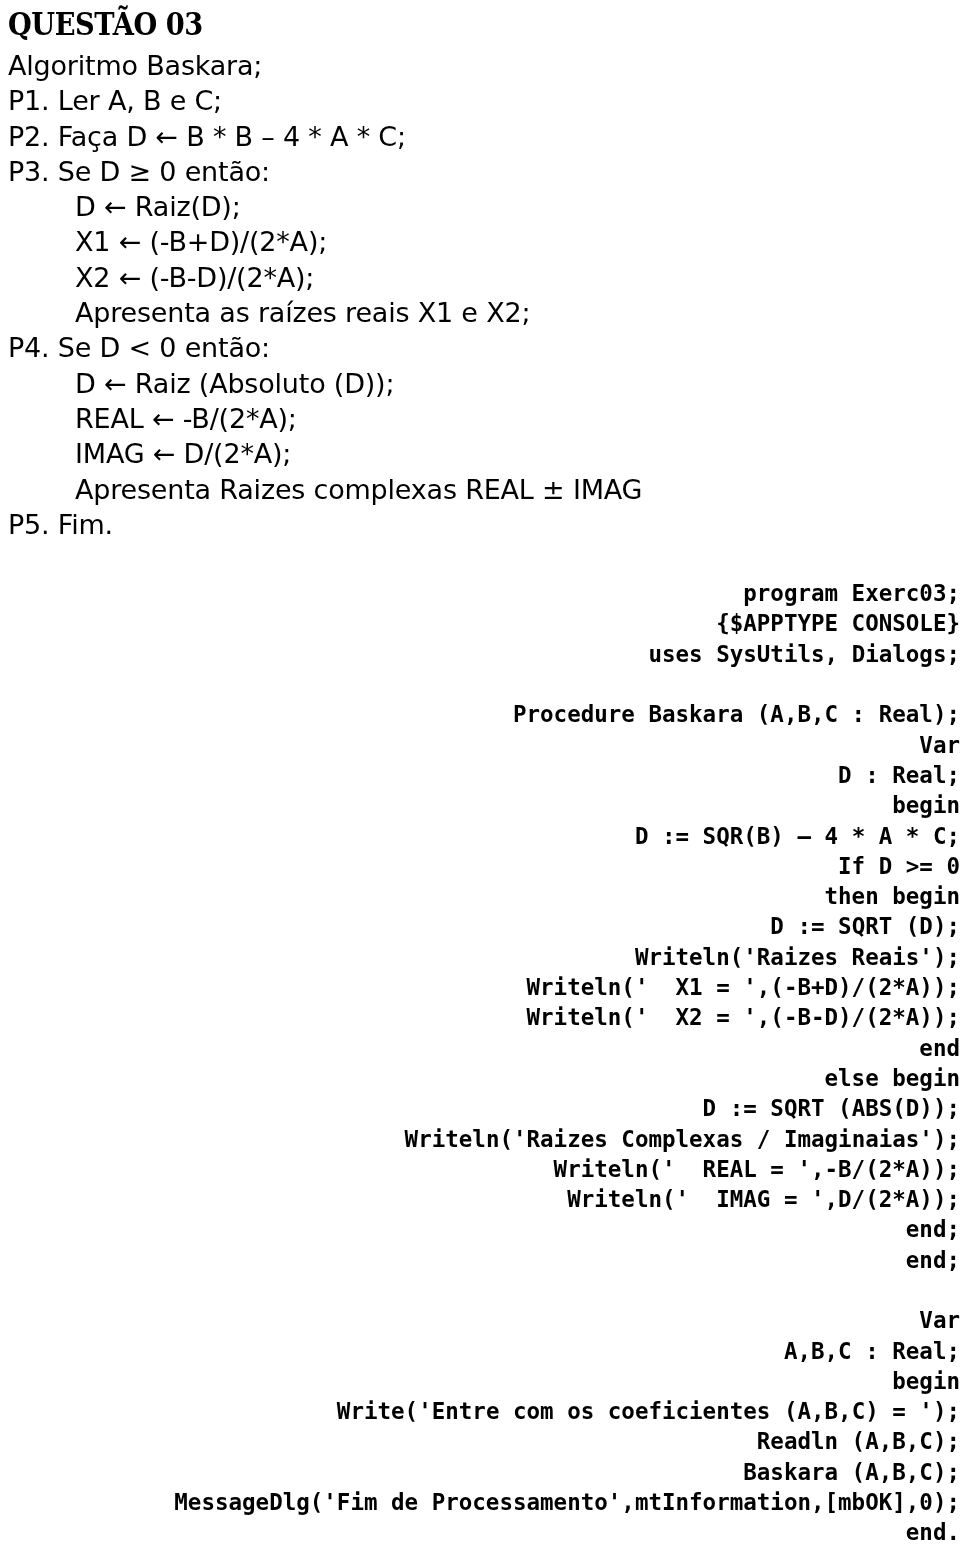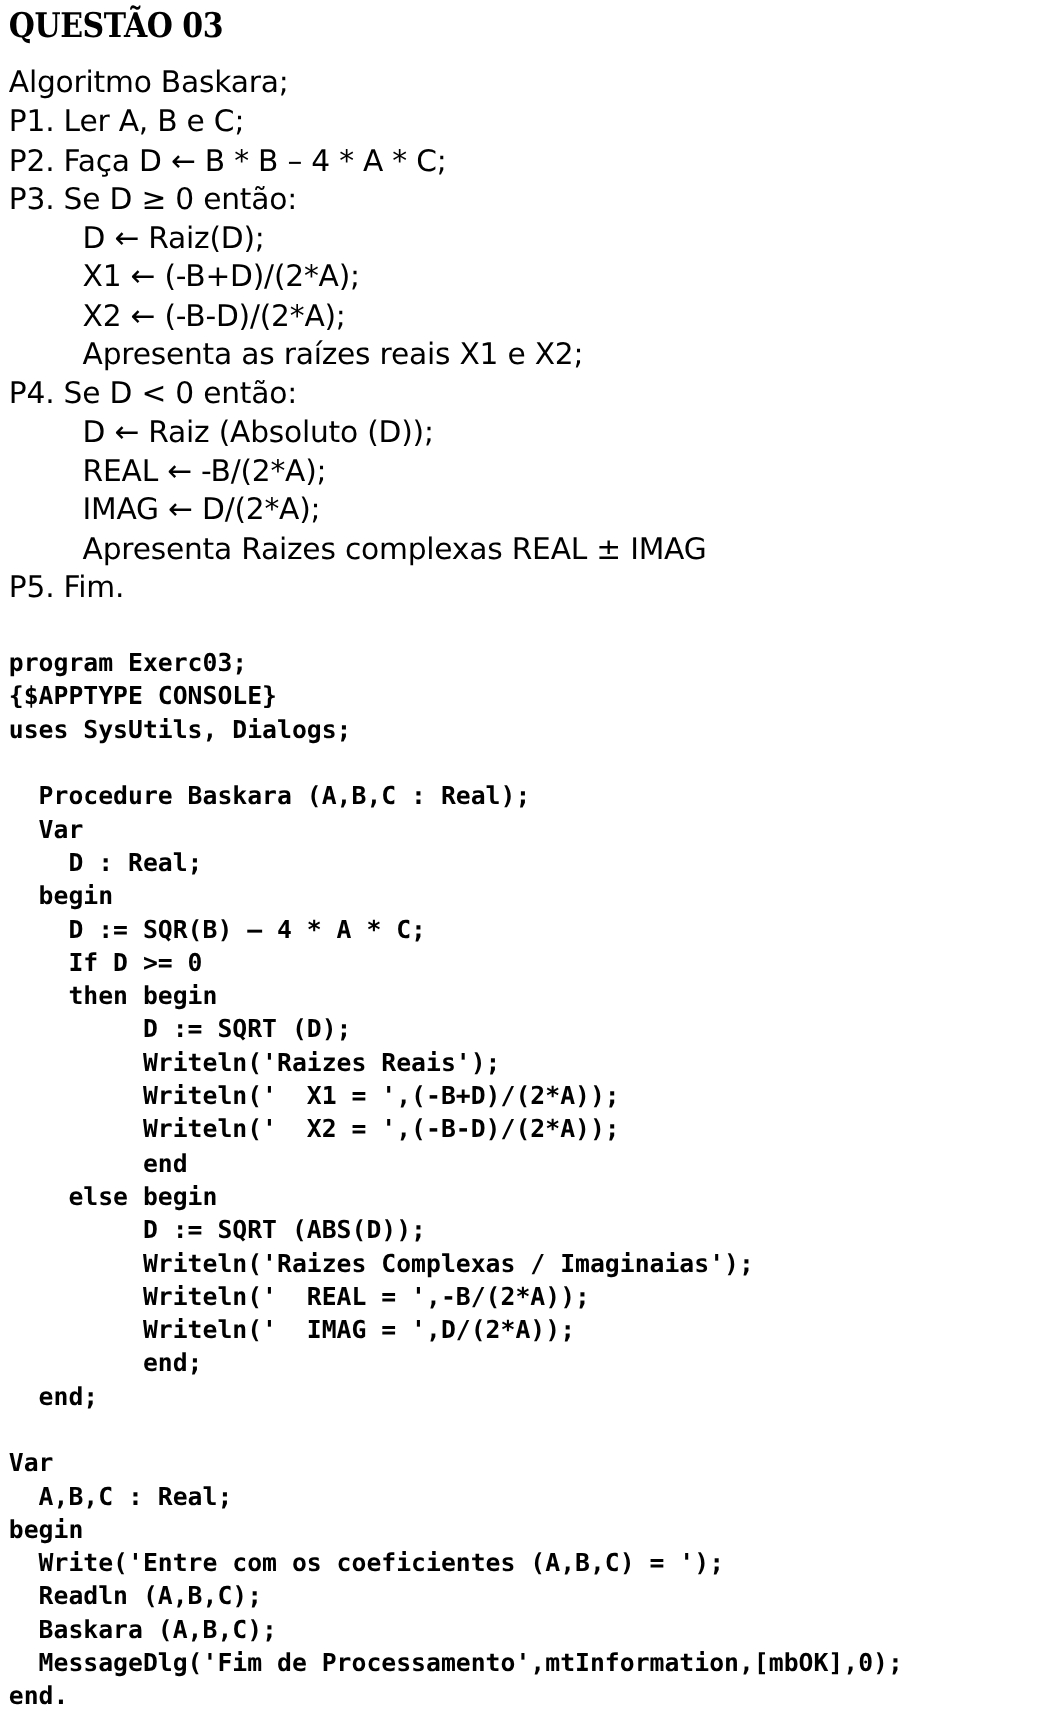--- a/index.html
+++ b/index.html
@@ -27,39 +27,40 @@
     font-weight: bold;
     font-size: 31px;
     line-height: 36px;
     letter-spacing: -0.5px;
     transform: scaleX(0.88);
     transform-origin: left center;
     margin: 6px 0 0 0;
     white-space: pre;
   }
   .algo-block {
-    margin-top: 16px;
+    margin-top: 6px;
     font-family: "DejaVu Sans", sans-serif;
     font-size: 27px;
     line-height: 35.3px;
     white-space: pre;
     letter-spacing: -0.2px;
   }
   .algo-line {
     white-space: pre;
     min-height: 35.3px;
   }
   .code-block {
     margin-top: 36px;
     font-family: "DejaVu Sans Mono", monospace;
     font-weight: bold;
     font-size: 22.5px;
     line-height: 30.3px;
     white-space: pre;
     letter-spacing: 0px;
+    text-align: right;
   }
   .code-line {
     white-space: pre;
     min-height: 30.3px;
   }
   .code-line.blank {
     height: 30.3px;
   }
 </style>
 </head>

